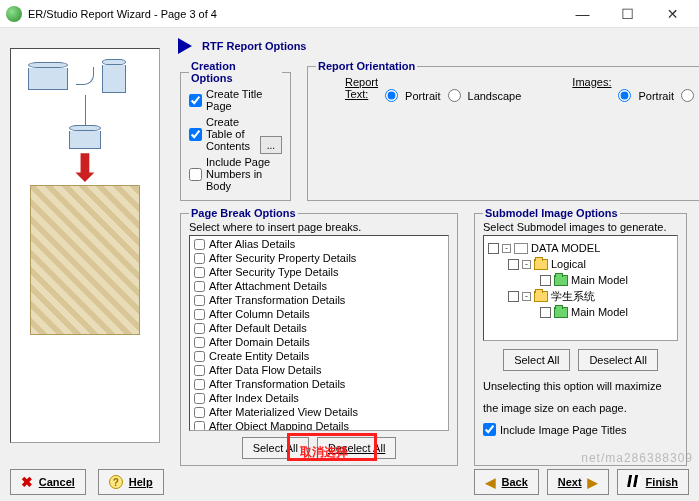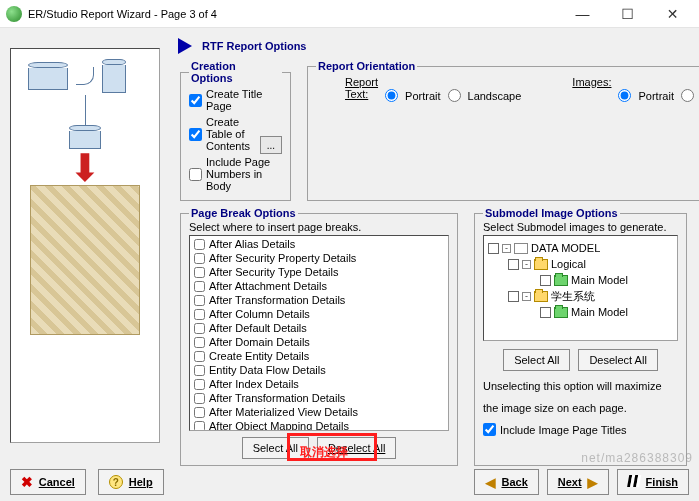--- a/index.html
+++ b/index.html
@@ -189,29 +189,29 @@
             <div class="li">
               <input type="checkbox" style="width: 11px; height: 11px; margin: 0px;">
               <span>After Domain Details</span>
             </div>
             <div class="li">
               <input type="checkbox" style="width: 11px; height: 11px; margin: 0px;">
               <span>Create Entity Details</span>
             </div>
             <div class="li">
               <input type="checkbox" style="width: 11px; height: 11px; margin: 0px;">
-              <span>Entity Data Flow Details</span>
+              <span>After Data Flow Details</span>
+            </div>
+            <div class="li">
+              <input type="checkbox" style="width: 11px; height: 11px; margin: 0px;">
+              <span>After Transformation Details</span>
             </div>
             <div class="li">
               <input type="checkbox" style="width: 11px; height: 11px; margin: 0px;">
               <span>After Index Details</span>
-            </div>
-            <div class="li">
-              <input type="checkbox" style="width: 11px; height: 11px; margin: 0px;">
-              <span>After Transformation Details</span>
             </div>
             <div class="li">
               <input type="checkbox" style="width: 11px; height: 11px; margin: 0px;">
               <span>After Materialized View Details</span>
             </div>
             <div class="li">
               <input type="checkbox" style="width: 11px; height: 11px; margin: 0px;">
               <span>After Object Mapping Details</span>
             </div>
           </div>

